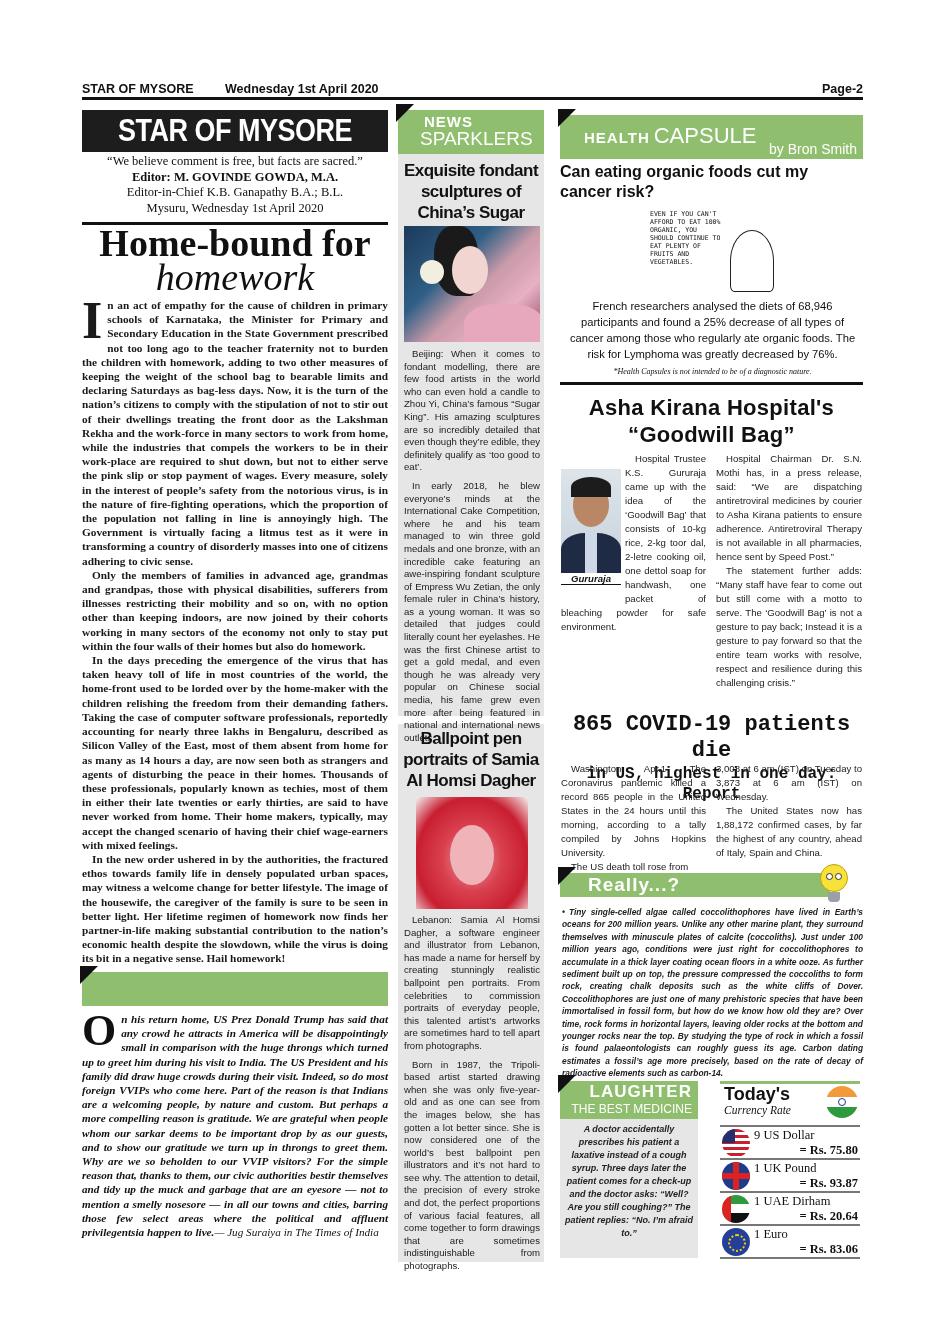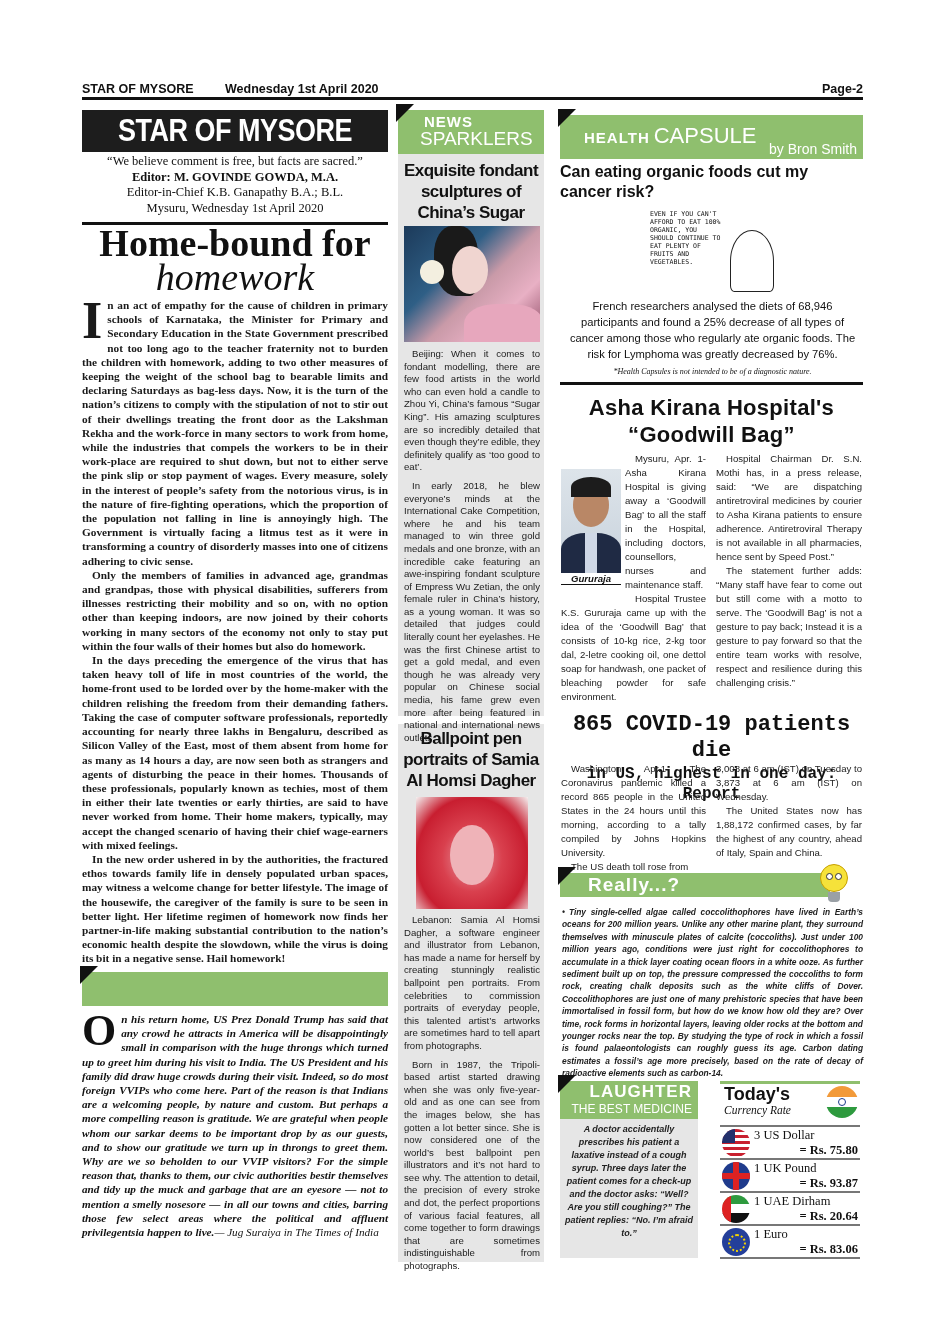--- a/index.html
+++ b/index.html
@@ -186,21 +186,20 @@
 </div>
 <div class="abs gurphoto">
   <div class="suit"></div>
     <div class="shirt"></div>
     <div class="head"></div>
     <div class="hair"></div>
 </div>
 <div class="abs gurcap">Gururaja</div>
 <div class="ashacol" style="left:561px;top:452px;width:145px">
   <div style="float:left;width:64px;height:136px;margin-top:14px"></div>
-  <p>Mysuru, Apr. 1- Asha Kirana Hospital is giving away a ‘Goodwill Bag’ to all the staff in the Hospital, including doctors, counsellors, nurses and maintenance staff.</p>
   <p>Hospital Trustee K.S. Gururaja came up with the idea of the ‘Goodwill Bag’ that consists of 10-kg rice, 2-kg toor dal, 2-letre cooking oil, one dettol soap for handwash, one packet of bleaching powder for safe environment.</p>
 </div>
 <div class="ashacol" style="left:716px;top:452px;width:146px">
   <p>Hospital Chairman Dr. S.N. Mothi has, in a press release, said: “We are dispatching antiretroviral medicines by courier to Asha Kirana patients to ensure adherence. Antiretroviral Therapy is not available in all pharmacies, hence sent by Speed Post.”</p>
   <p>The statement further adds: “Many staff have fear to come out but still come with a motto to serve. The ‘Goodwill Bag’ is not a gesture to pay back; Instead it is a gesture to pay forward so that the entire team works with resolve, respect and resilience during this challenging crisis.”</p>
 </div>
 
 <div class="abs covidhead">
   <div class="a">865 COVID-19 patients die</div>
   <div class="b">in US, highest in one day: Report</div>
@@ -239,21 +238,21 @@
 <div class="abs currency">
   <div class="topline"></div>
   <div class="curtitle">Today's</div>
   <div class="cursub">Currency Rate</div>
   <div class="india">
       <div class="c"></div>
     </div>
   <div class="currows">
     <div class="currow">
       <div class="flag us"></div>
-      <div class="curname">3 US Dollar</div>
+      <div class="curname">9 US Dollar</div>
       <div class="curval">= Rs. 75.80</div>
     </div>
     <div class="currow">
       <div class="flag uk"></div>
       <div class="curname">1 UK Pound</div>
       <div class="curval">= Rs. 93.87</div>
     </div>
     <div class="currow">
       <div class="flag uae"></div>
       <div class="curname">1 UAE Dirham</div>

